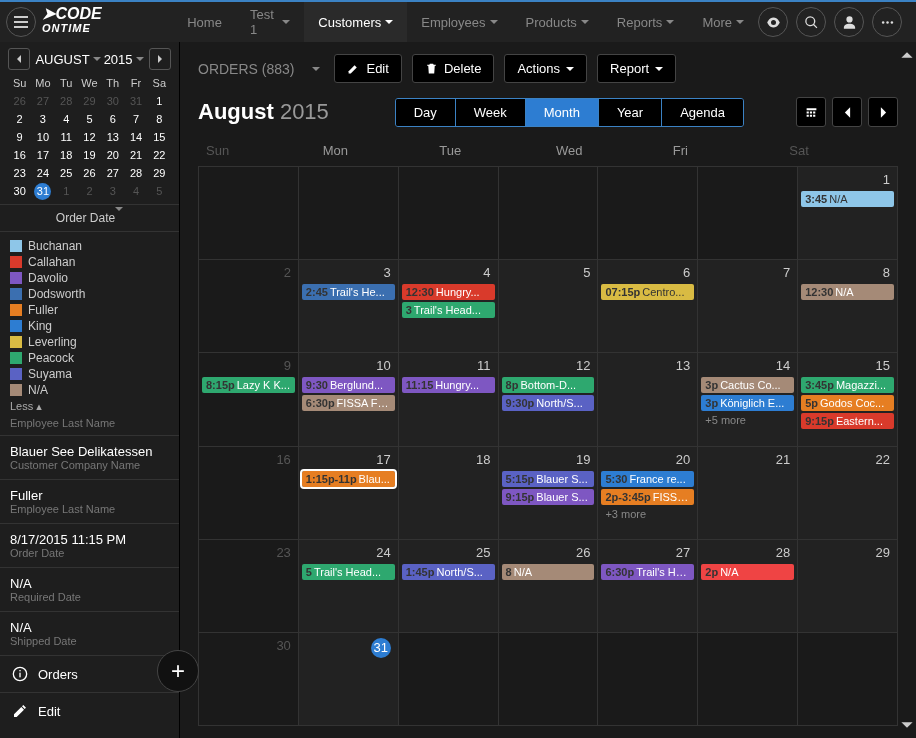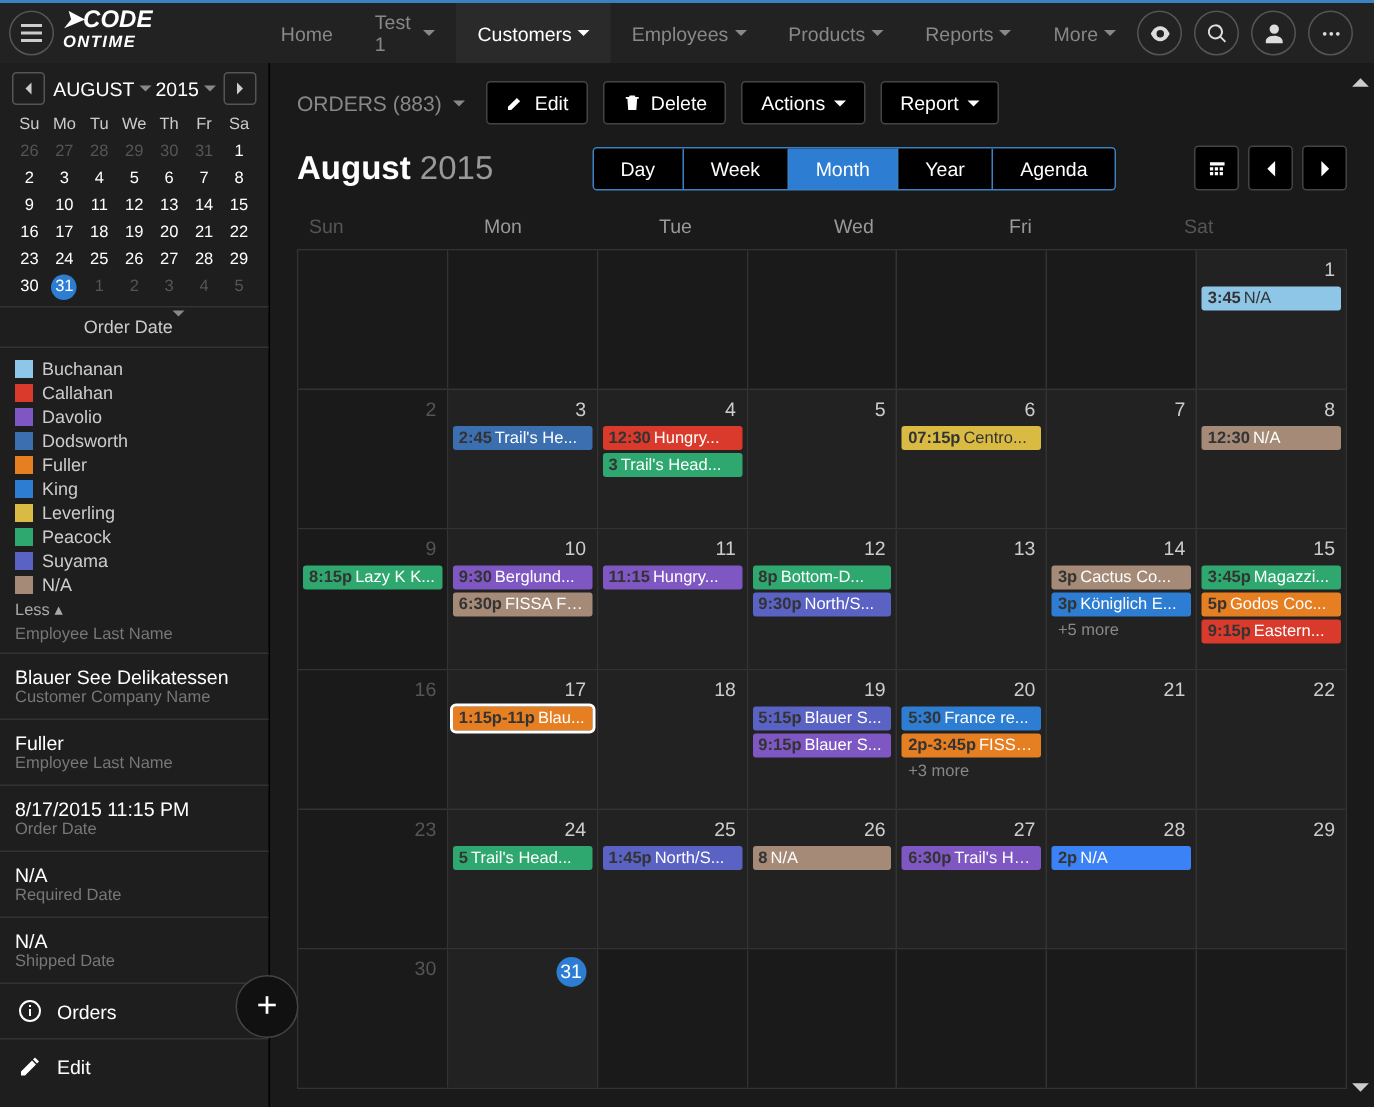--- a/index.html
+++ b/index.html
@@ -38,21 +38,21 @@
 .legend-less{color:#aaa;font-size:11px;padding-top:2px;display:flex;align-items:center;gap:3px;cursor:pointer}
 .legend-label{color:#777;font-size:11px;padding-top:4px}
 .info-block{padding:8px 10px;border-top:1px solid #333}
 .info-val{color:#fff;font-size:13px}
 .info-lbl{color:#777;font-size:11px}
 .side-action{display:flex;align-items:center;gap:10px;padding:10px 12px;border-top:1px solid #333;cursor:pointer;color:#fff}
 .side-action svg{width:16px;height:16px;fill:#fff}
 .fab{position:absolute;right:-20px;bottom:46px;width:42px;height:42px;border-radius:50%;background:#111;border:1px solid #444;color:#fff;font-size:24px;display:flex;align-items:center;justify-content:center;cursor:pointer;z-index:10}
 .content{flex:1;background:#1a1a1a;display:flex;flex-direction:column;position:relative}
 .toolbar{padding:12px 18px 10px;display:flex;align-items:center;gap:10px}
-.tool-lbl{color:#888;font-size:14px;display:flex;align-items:center;gap:8px;margin-right:4px}
+.tool-lbl{color:#888;font-size:14px;display:flex;align-items:center;gap:18px;margin-right:4px}
 .btn{background:#000;border:1px solid #444;color:#fff;padding:6px 12px;border-radius:3px;display:flex;align-items:center;gap:6px;cursor:pointer;font-size:13px}
 .btn svg{width:13px;height:13px;fill:#fff}
 .cal-head{padding:4px 18px 10px;display:flex;align-items:center}
 .cal-title{font-size:22px;color:#fff}
 .cal-title .yr{color:#999;font-weight:300}
 .view-switch{display:flex;border:1px solid #3b82c4;border-radius:3px;overflow:hidden;margin-left:auto;margin-right:52px}
 .view-btn{padding:6px 18px;background:#000;color:#fff;cursor:pointer;font-size:13px;border-right:1px solid #3b82c4}
 .view-btn:last-child{border-right:none}
 .view-btn.active{background:#2d7dd2}
 .cal-nav{display:flex;gap:6px;align-items:center}
@@ -516,21 +516,21 @@
             <div class="day">
               <div class="daynum">26</div>
               <div class="event" style="background:#a58a77"><span class="t">8</span>N/A</div>
             </div>
             <div class="day">
               <div class="daynum">27</div>
               <div class="event" style="background:#7e57c2"><span class="t">6:30p</span>Trail's He...</div>
             </div>
             <div class="day">
               <div class="daynum">28</div>
-              <div class="event" style="background:#3b82f6"><span class="t">2p</span>N/A</div>
+              <div class="event" style="background:#ef4444"><span class="t">2p</span>N/A</div>
             </div>
             <div class="day">
               <div class="daynum">29</div>
             </div>
           </div>
           <div class="week">
             <div class="day dim">
               <div class="daynum">30</div>
             </div>
             <div class="day">

